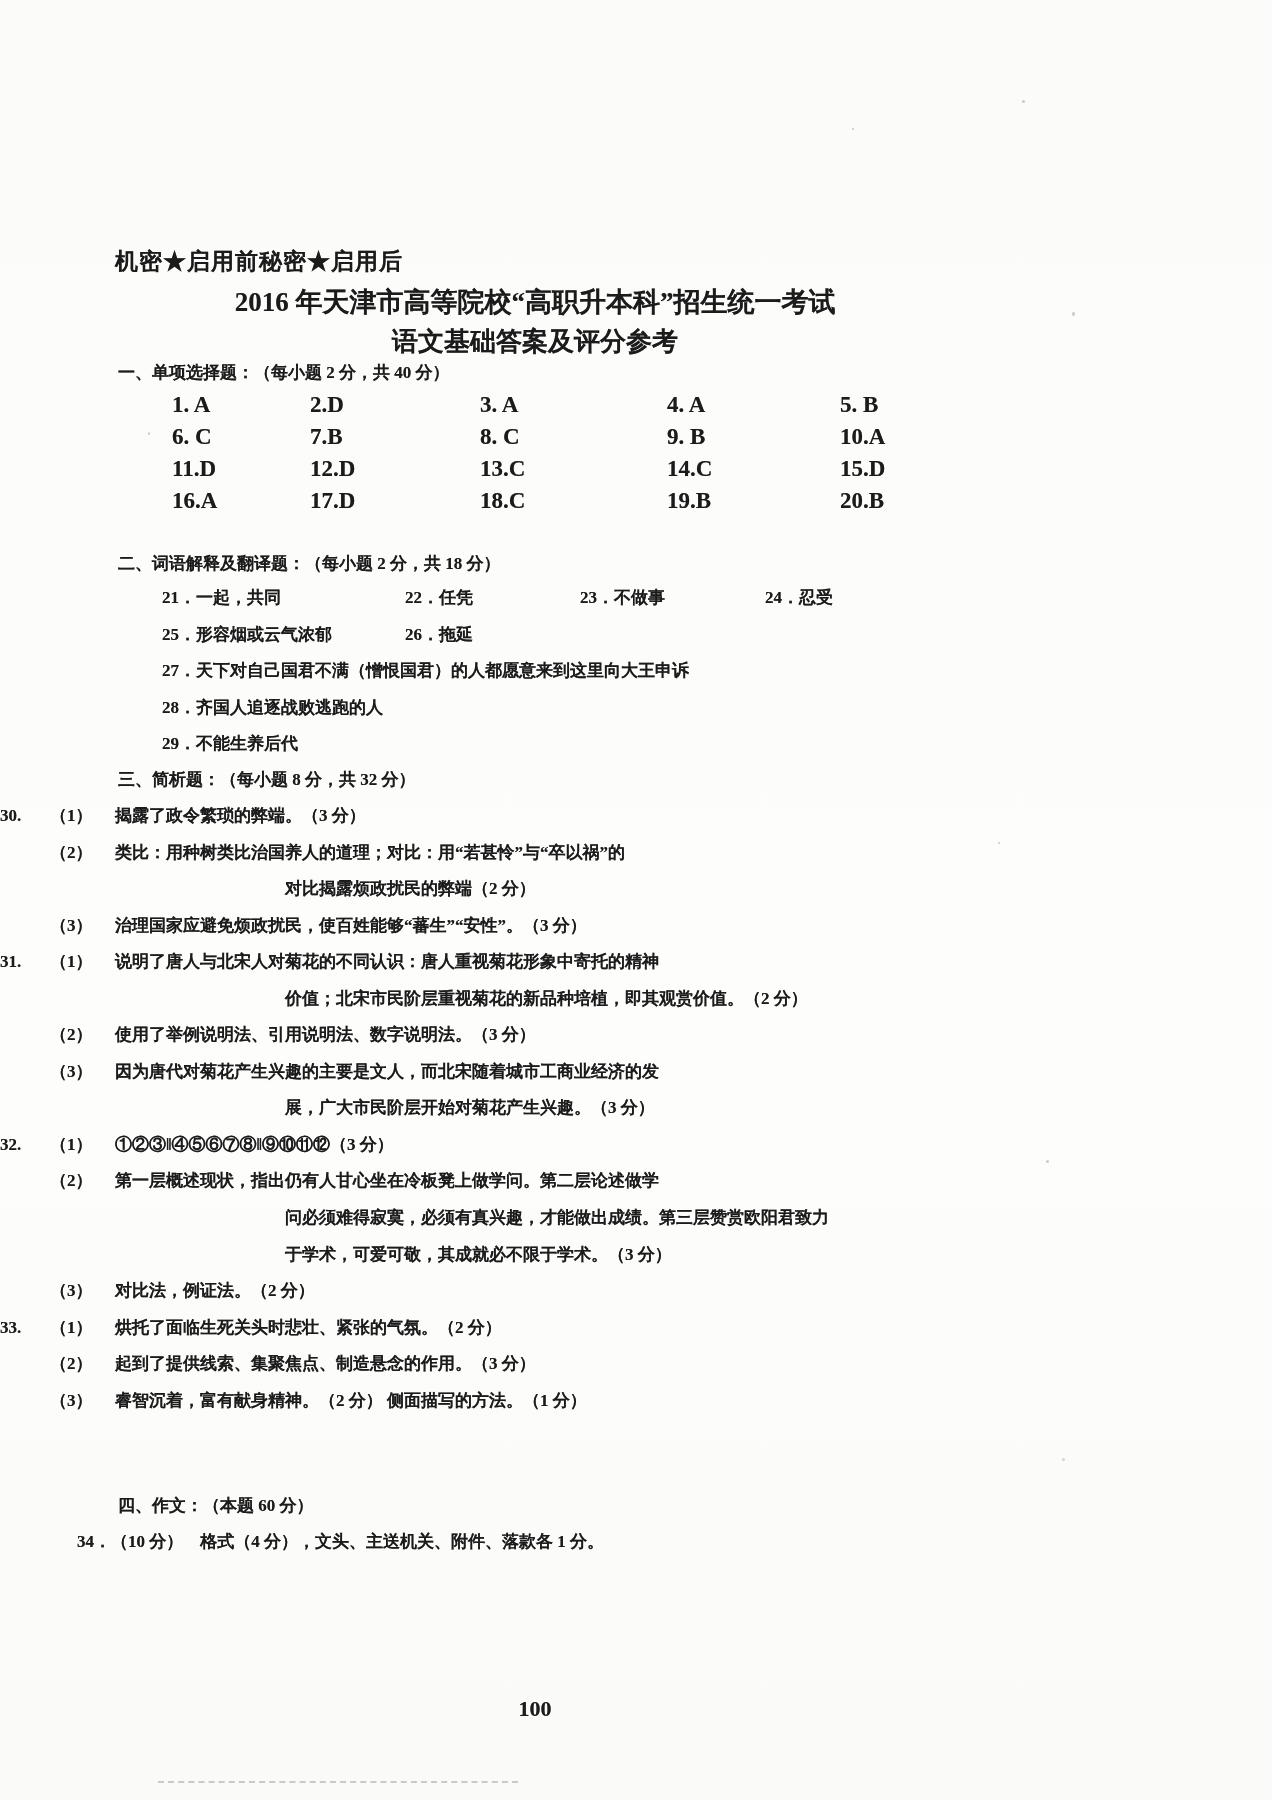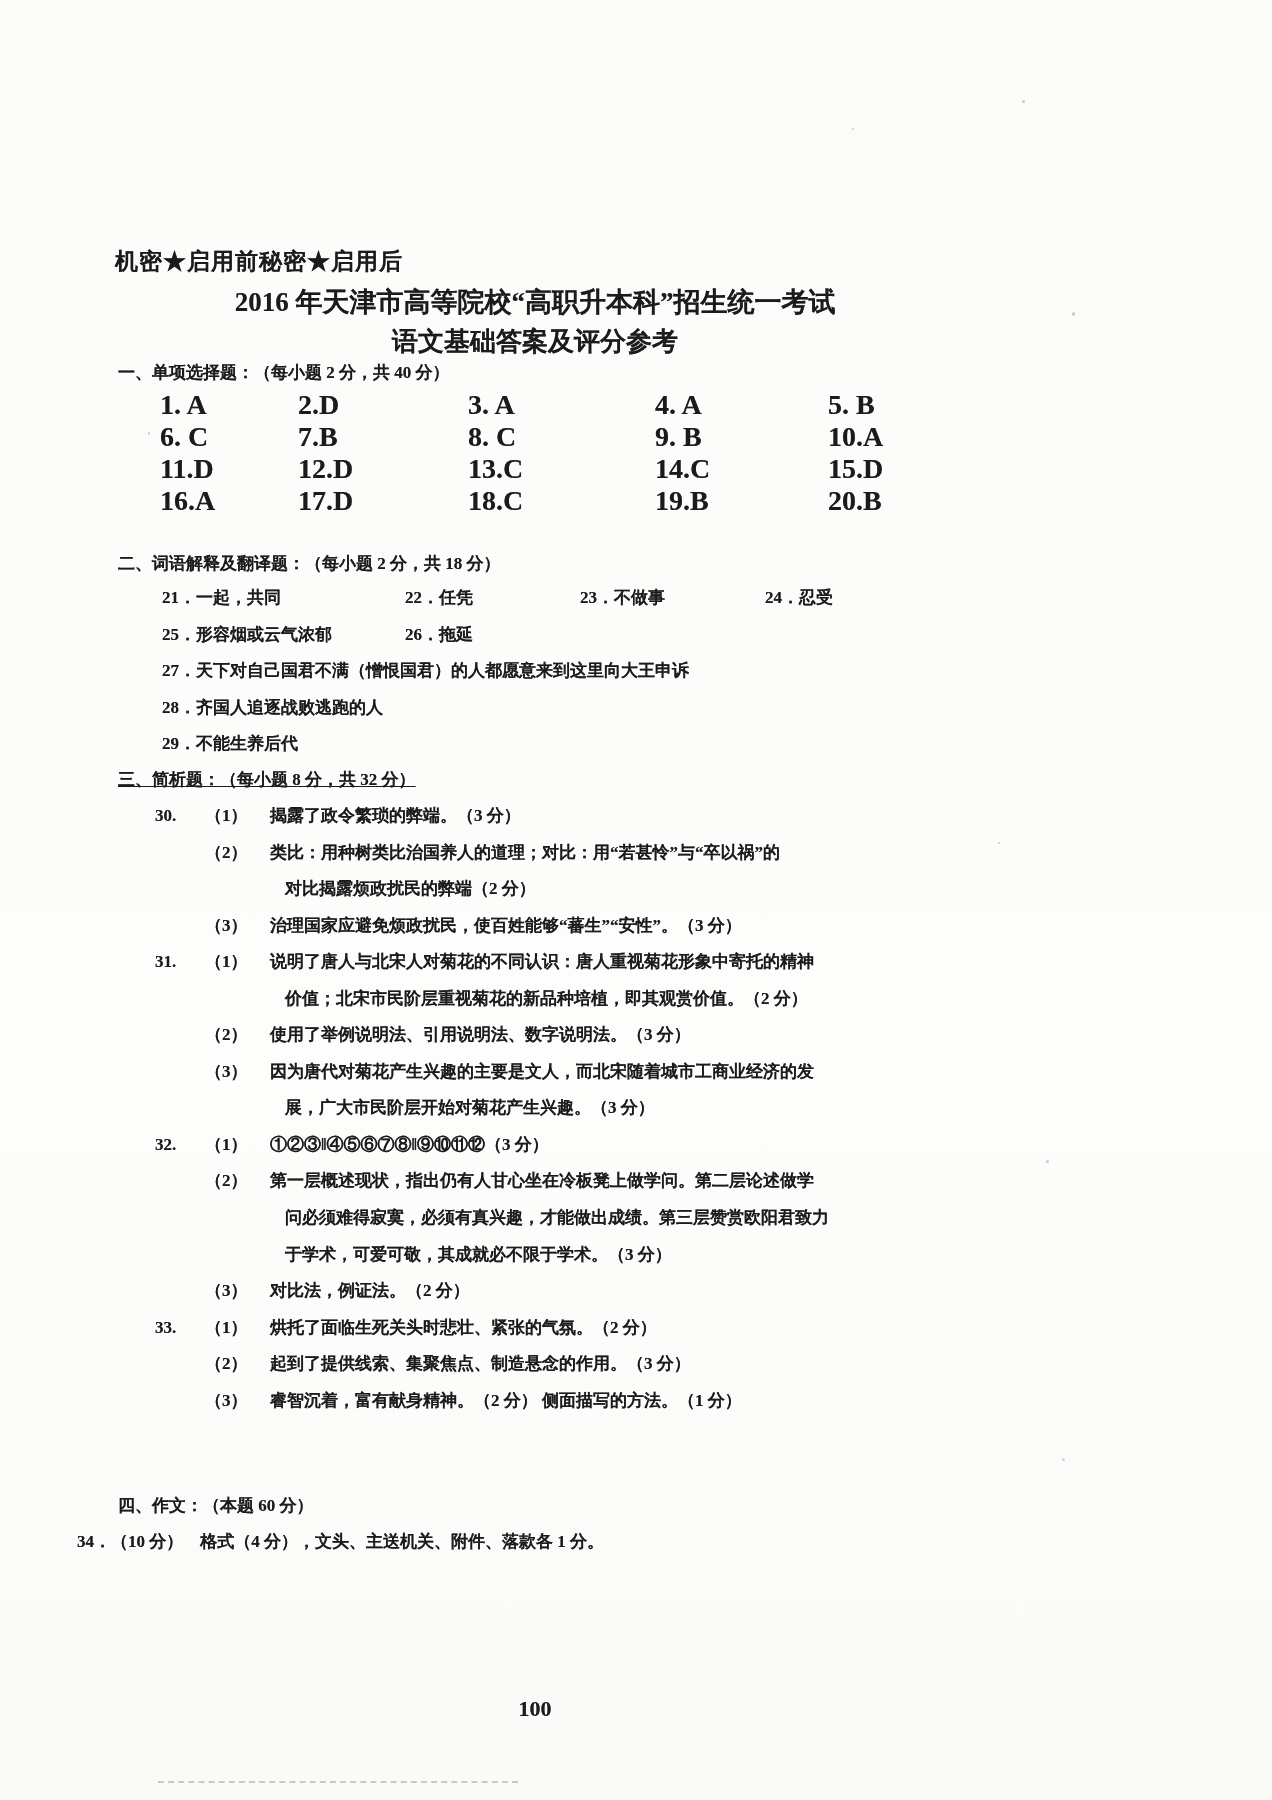--- a/index.html
+++ b/index.html
@@ -26,31 +26,31 @@
   .subtitle{
     position:absolute;top:324px;left:0;width:1070px;text-align:center;
     font-size:26px;font-weight:700;white-space:nowrap;
   }
   .sec1{position:absolute;top:356px;left:0;right:0;}
   .sec2{position:absolute;top:547px;left:0;right:0;}
   .sec3{position:absolute;top:762px;left:0;right:0;}
   .sec4{position:absolute;top:1487px;left:0;right:0;}
   .line{font-size:17px;line-height:36.55px;white-space:nowrap;}
   .sec-heading{padding-left:118px;line-height:33px;}
-  .sec3 > .sec-heading{line-height:36px;text-decoration:underline;}
+  .sec3 > .sec-heading{line-height:36px;}
   .sec4 > .sec-heading{line-height:37px;}
   .mc-row{
     display:grid;grid-template-columns:138px 170px 187px 173px auto;
-    padding-left:160px;line-height:32px;font-size:28px;
+    padding-left:160px;line-height:32px;font-size:23px;margin-left:12px;
   }
   .w-row{display:grid;padding-left:162px;}
   .w-row.cols4{grid-template-columns:243px 175px 185px auto;}
   .w-row.cols2{grid-template-columns:243px auto;}
   .s2-line{padding-left:162px;}
-  .q{display:flex;padding-left:155px;}
+  .q{display:flex;}
   .q .num{width:50px;flex:0 0 auto;}
   .q .sub{width:65px;flex:0 0 auto;}
   .q .txt{flex:1 1 auto;}
   .q-cont{padding-left:285px;}
   .s4-line{padding-left:77px;}
   .page-number{
     position:absolute;top:1650px;left:0;width:1070px;text-align:center;
     font-size:22px;font-weight:600;margin-top:46px;
   }
   .scan-dash{

